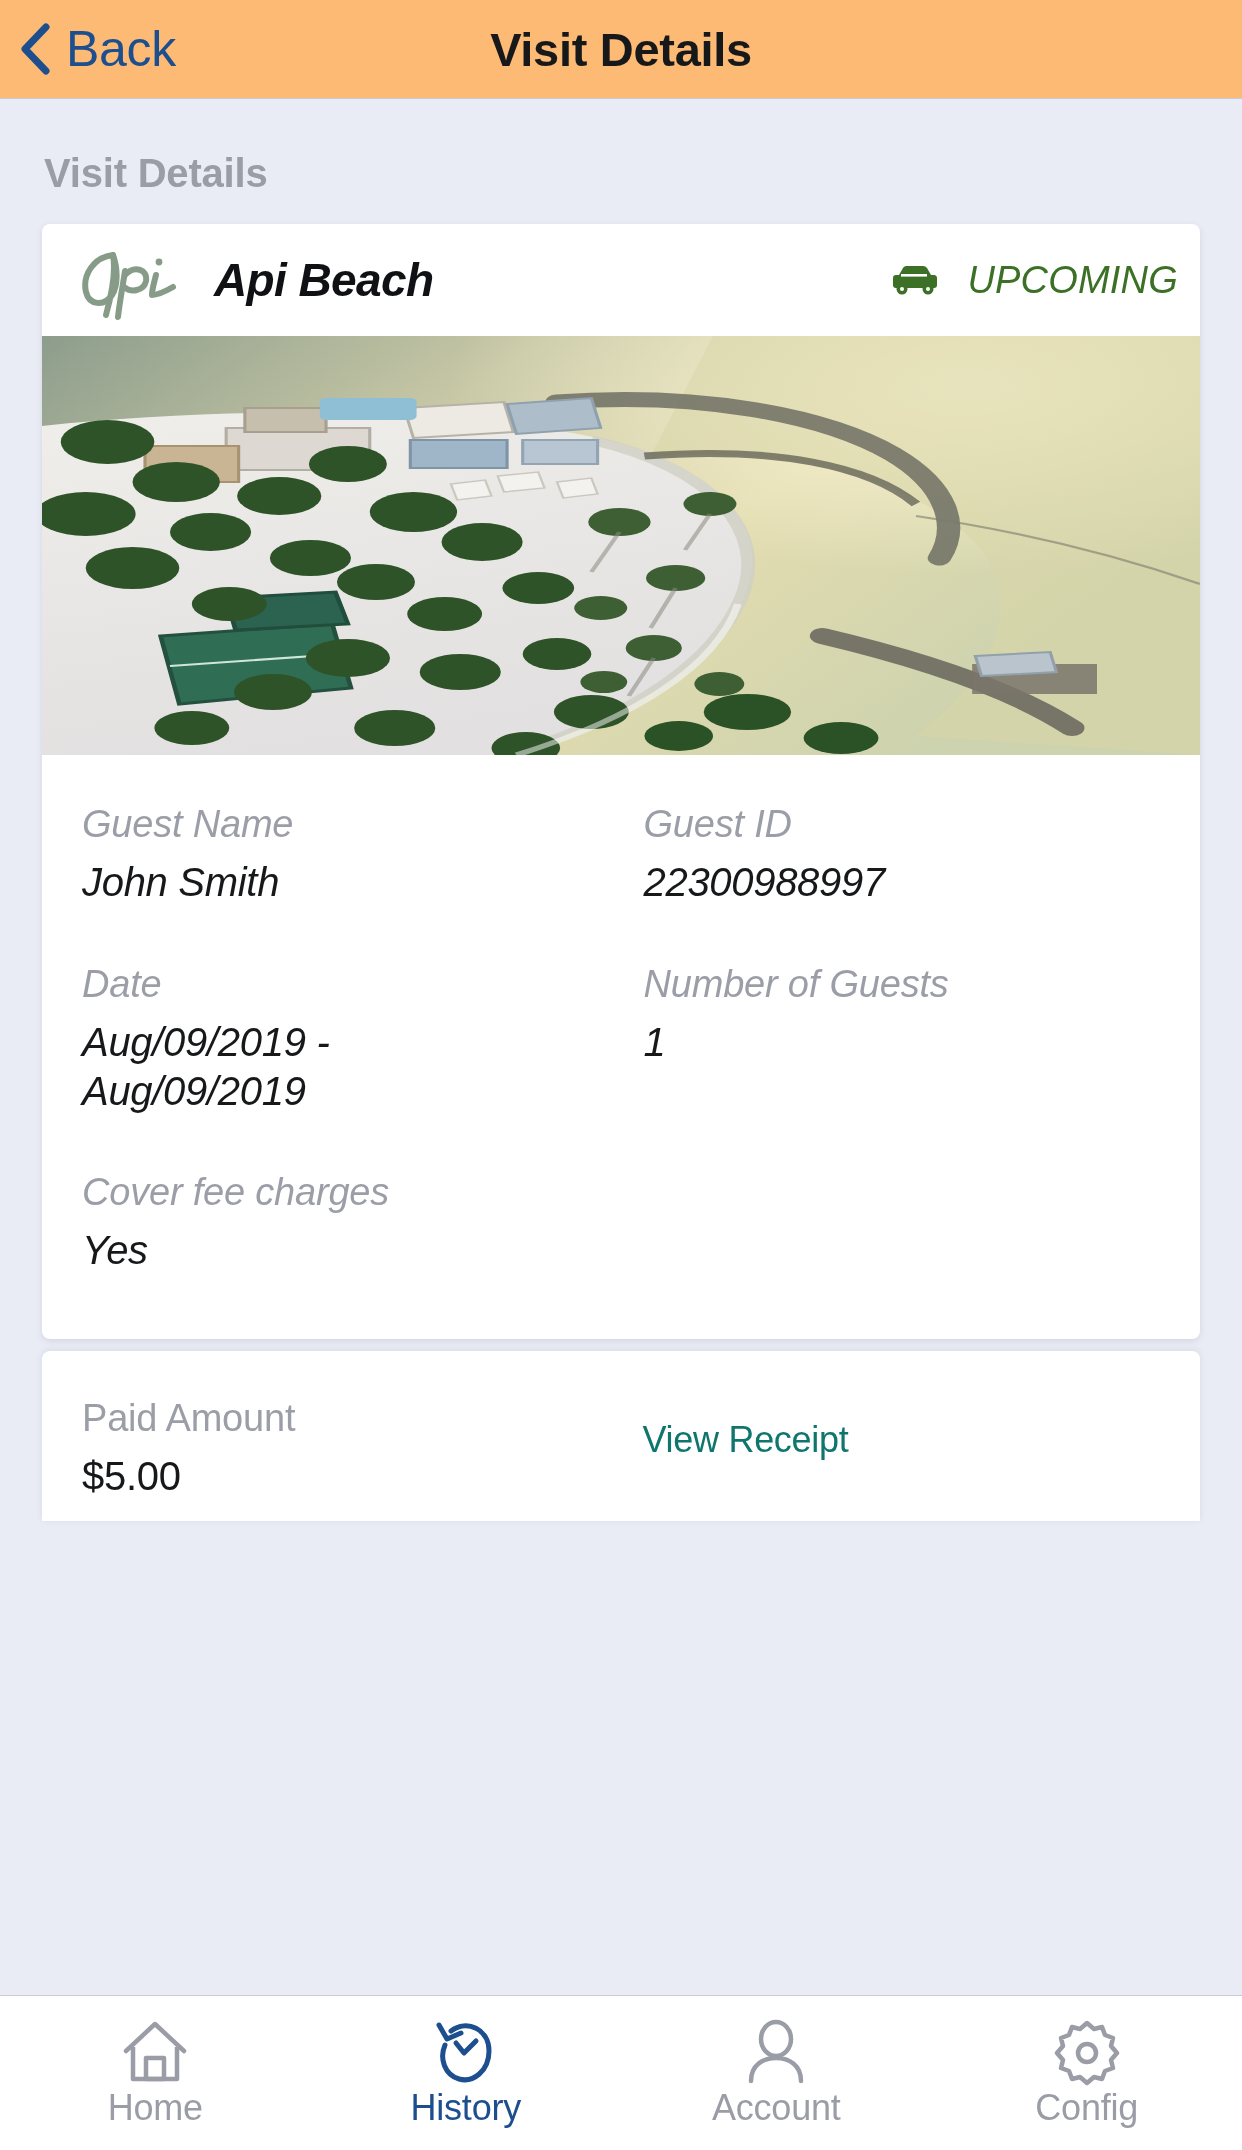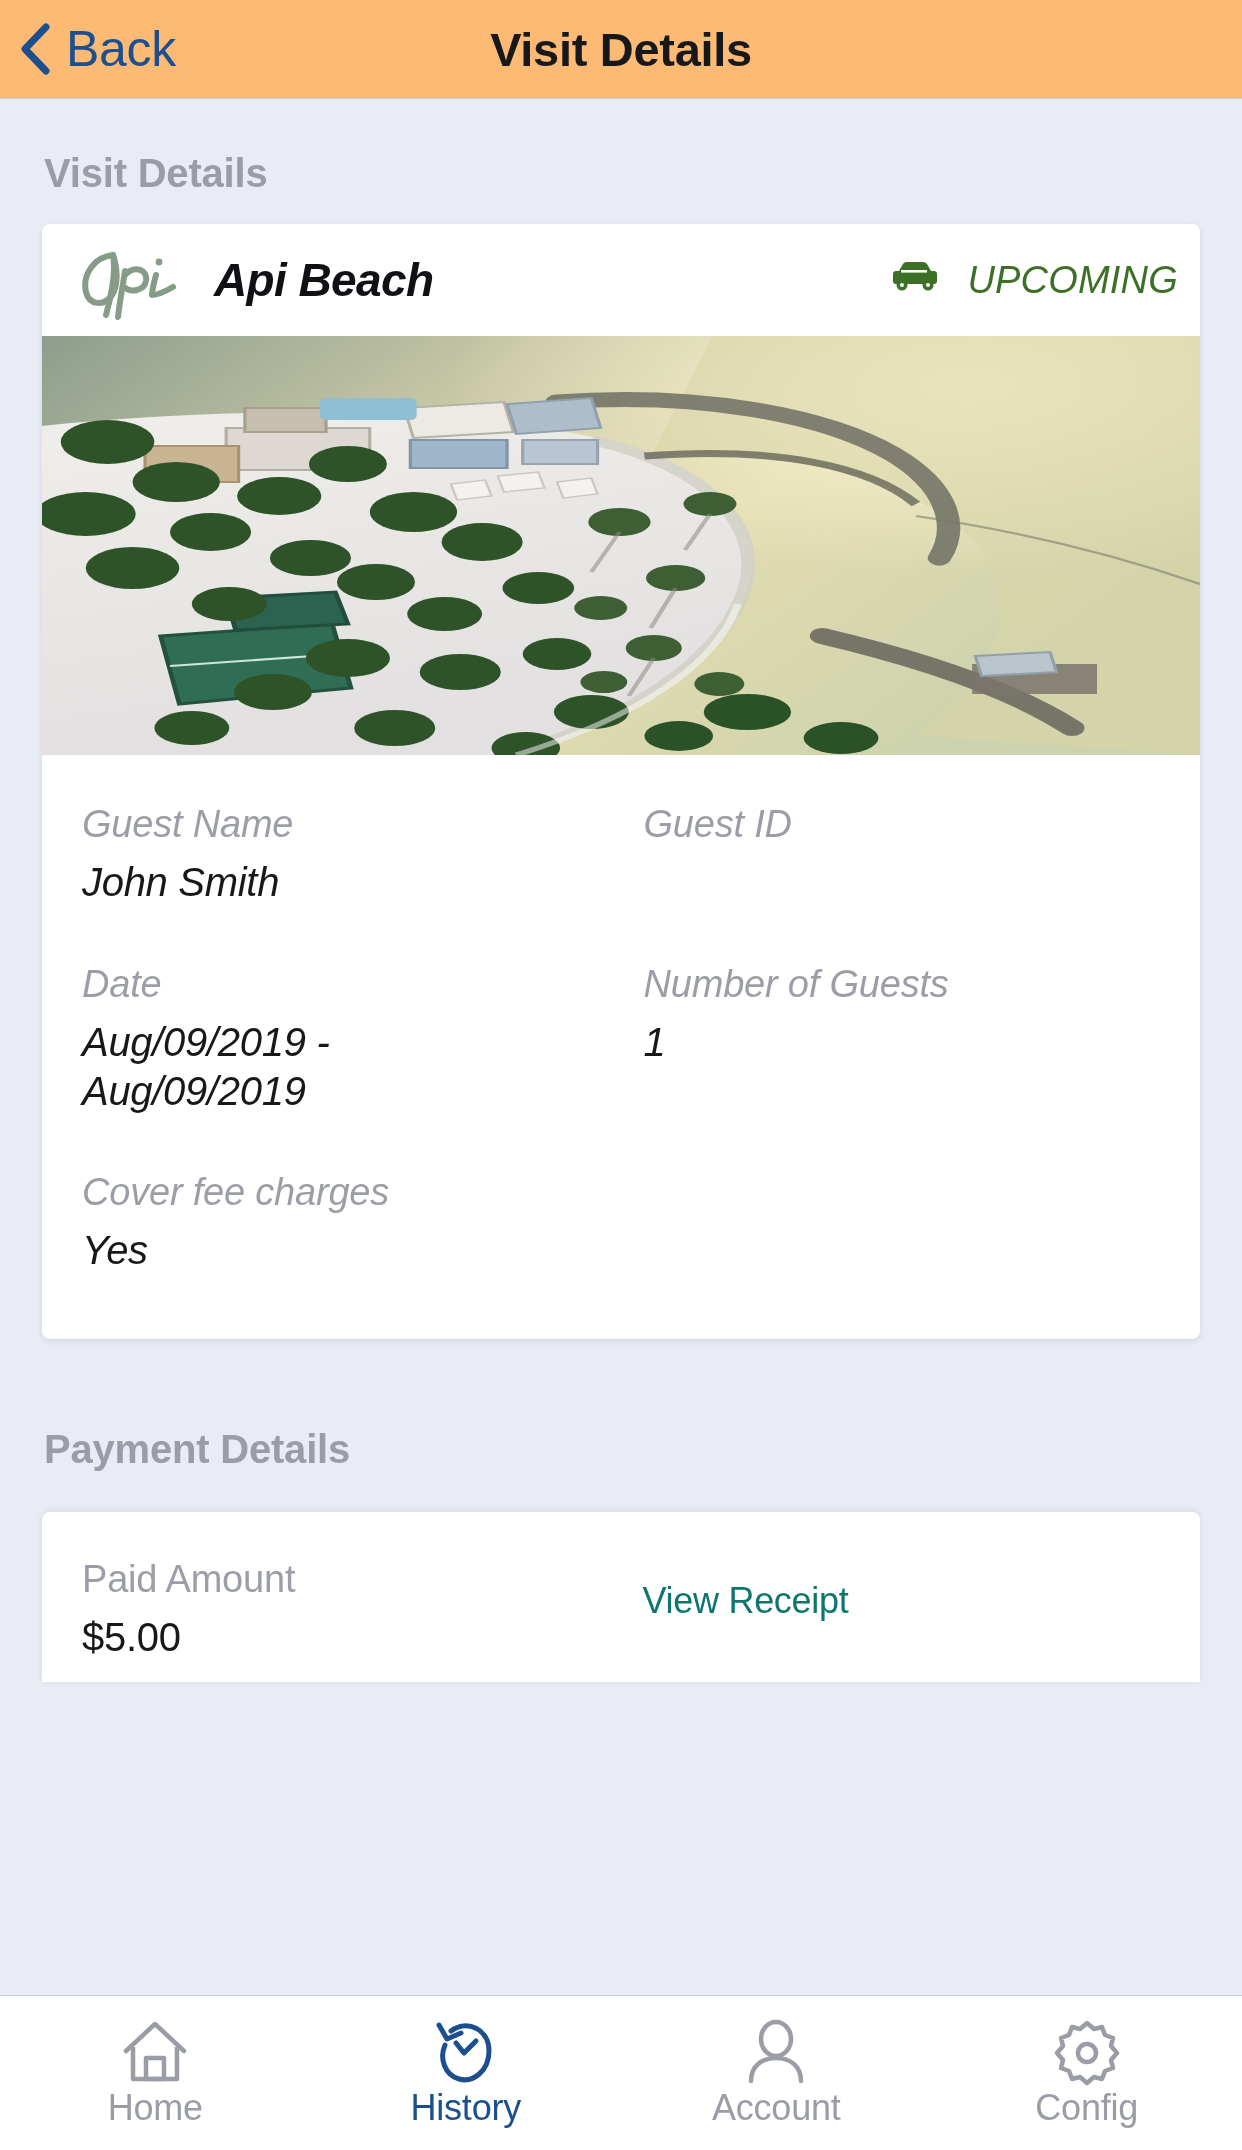--- a/index.html
+++ b/index.html
@@ -100,20 +100,21 @@
   .venue-name {
     font-size: 46px;
     font-weight: bold;
     color: #101114;
     letter-spacing: -0.6px;
     margin-left: 26px;
   }
   .status {
     margin-left: auto;
     display: flex;
+    align-items: center;
     gap: 26px;
   }
   .car-icon { width: 54px; height: 34px; display: block; }
   .status-text {
     font-size: 38px;
     color: #3c7027;
     letter-spacing: 0.2px;
   }
 
   
@@ -359,20 +360,21 @@
       </div>
 
       <div class="details">
         <div class="row">
           <div class="cell spaced">
             <div class="lbl">Guest Name</div>
             <div class="val">John Smith</div>
           </div>
           <div class="cell spaced">
             <div class="lbl">Guest ID</div>
+            <div class="val">22300988997</div>
           </div>
         </div>
         <div class="row">
           <div class="cell spaced">
             <div class="lbl">Date</div>
             <div class="val wrap">Aug/09/2019 - Aug/09/2019</div>
           </div>
           <div class="cell spaced">
             <div class="lbl">Number of Guests</div>
             <div class="val">1</div>
@@ -381,21 +383,20 @@
         <div class="row">
           <div class="cell">
             <div class="lbl">Cover fee charges</div>
             <div class="val">Yes</div>
           </div>
           <div class="cell"></div>
         </div>
       </div>
     </div>
 
-    <div class="section-title payment">Payment Details</div>
 
     <div class="pay-card">
       <div class="pay-left">
         <div class="lbl">Paid Amount</div>
         <div class="val">$5.00</div>
       </div>
       <div class="pay-right">
         <span class="link">View Receipt</span>
       </div>
     </div>

